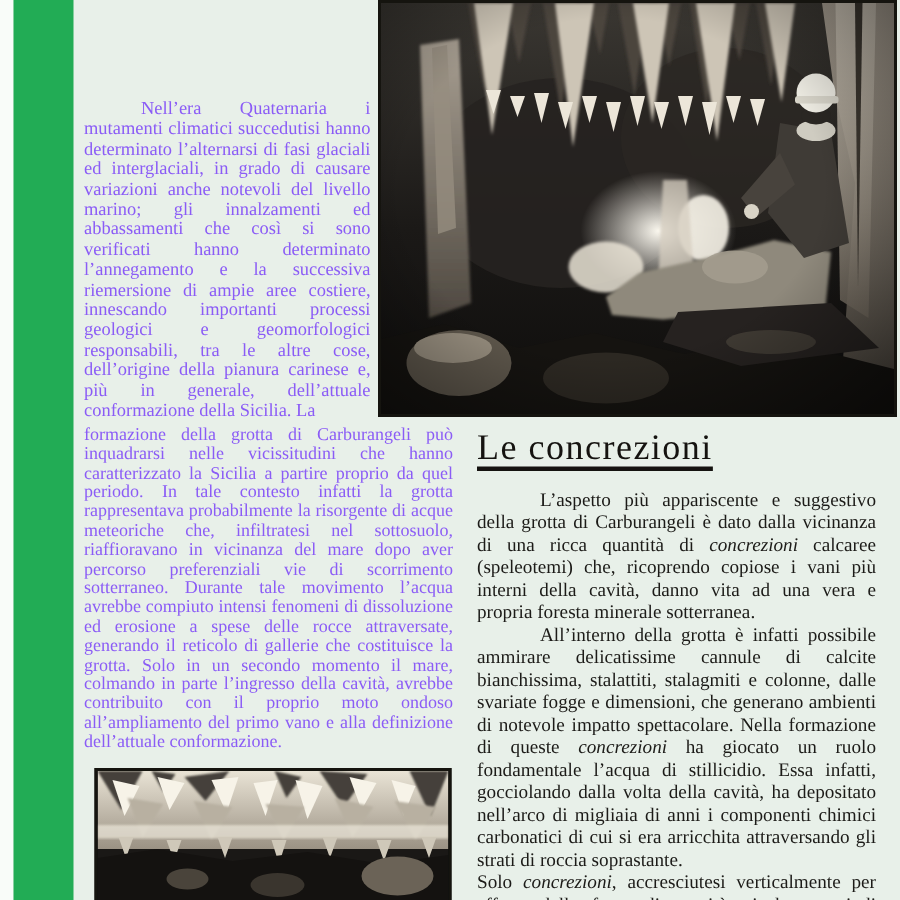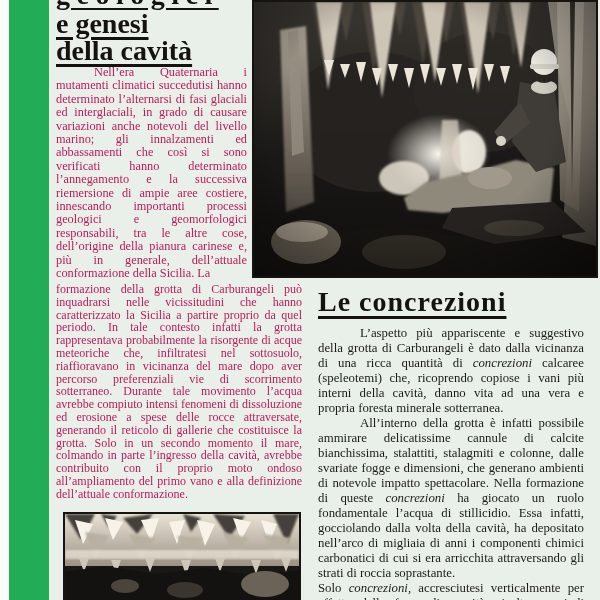--- a/index.html
+++ b/index.html
@@ -12,28 +12,28 @@
 
   
   .title-block{position:absolute;left:56px;top:0;width:200px;}
   .title-line{font-weight:bold;font-size:28px;line-height:27px;
               text-decoration:underline;text-decoration-thickness:2.5px;
               text-underline-offset:4px;color:#151310;white-space:nowrap;}
   .title-clip{height:10px;overflow:hidden;}
   .title-clip .title-line{display:block;margin-top:-19px;letter-spacing:6.5px;}
 
   
-  .para{position:absolute;text-align:justify;color:#be185d;}
+  .para{position:absolute;text-align:justify;color:#8b5cf6;}
   .lc-block1{left:56px;top:66px;width:191px;font-size:12.3px;line-height:13.4px;
              text-indent:38px;}
   .lc-block2{left:56px;top:283px;width:246px;font-size:12px;line-height:12.8px;}
 
   
-  .rc-heading{position:absolute;left:318px;top:286px;margin:0;font-size:28px;
-              font-weight:bold;color:#151310;text-decoration:underline;
+  .rc-heading{position:absolute;left:318px;top:286px;margin:0;font-size:24px;
+              font-weight:normal;color:#151310;text-decoration:underline;
               text-decoration-thickness:2.5px;text-underline-offset:5px;
               white-space:nowrap;letter-spacing:1px;}
   .rc-text{position:absolute;left:318px;top:326px;width:266px;font-size:12.8px;
            line-height:15px;text-align:justify;}
   .rc-text p{margin:0;}
   .rc-text p.indent{text-indent:42px;}
   .it{font-style:italic;}
 
   
   .photo{position:absolute;margin:0;padding:0;border:2px solid #15140f;
@@ -43,27 +43,20 @@
   .photo svg{display:block;}
 </style>
 </head>
 <body>
 
 <div class="page">
 
   <div class="left-strip"></div>
   <div class="green-bar"></div>
 
-  <div class="title-block">
-    <div class="title-clip">
-      <span class="title-line">geologici</span>
-    </div>
-    <div class="title-line">e genesi</div>
-    <div class="title-line">della cavità</div>
-  </div>
 
   <figure class="photo photo-top">
     <svg width="342" height="274" viewBox="0 0 342 274">
       <defs>
         <linearGradient id="gBg" x1="0" y1="0" x2="0" y2="1">
           <stop offset="0" stop-color="#3a3732"></stop>
             <stop offset=".55" stop-color="#1b1917"></stop>
             <stop offset="1" stop-color="#0e0d0c"></stop>
         </linearGradient>
         <linearGradient id="gCol" x1="0" y1="0" x2="0" y2="1">

